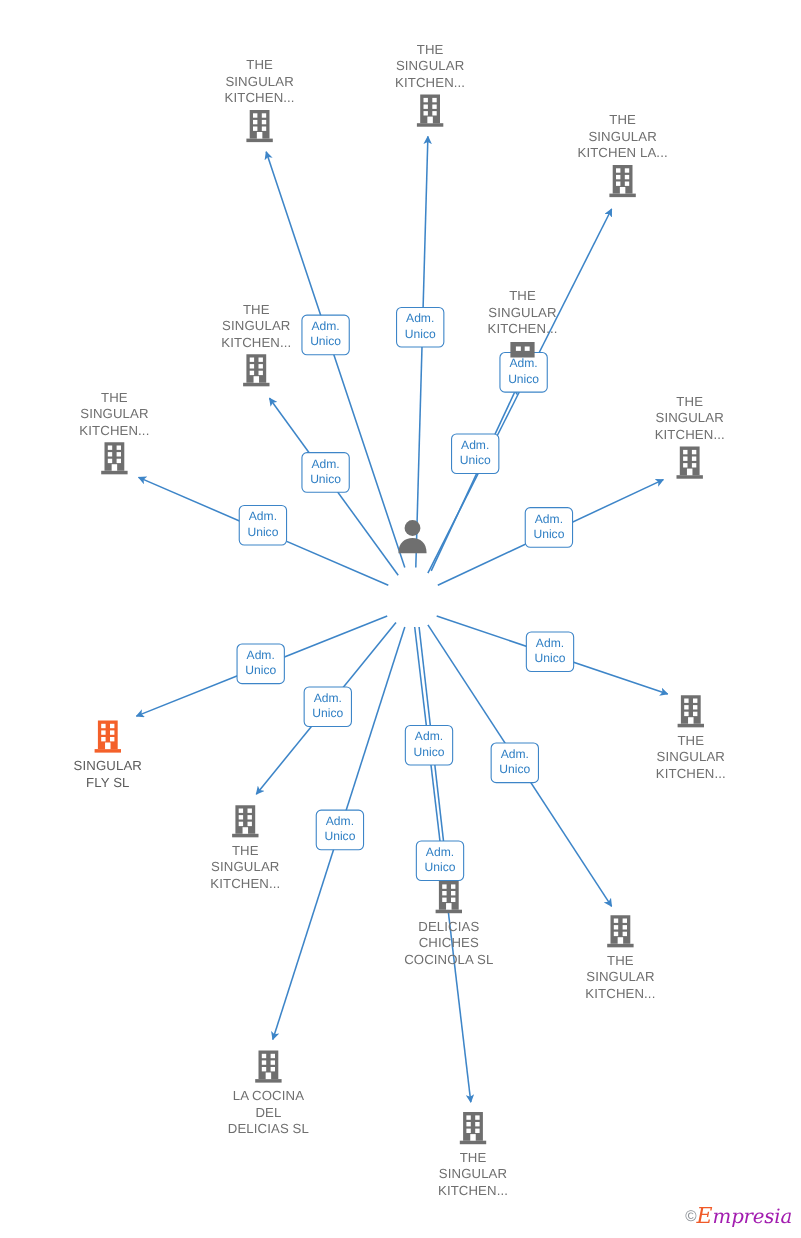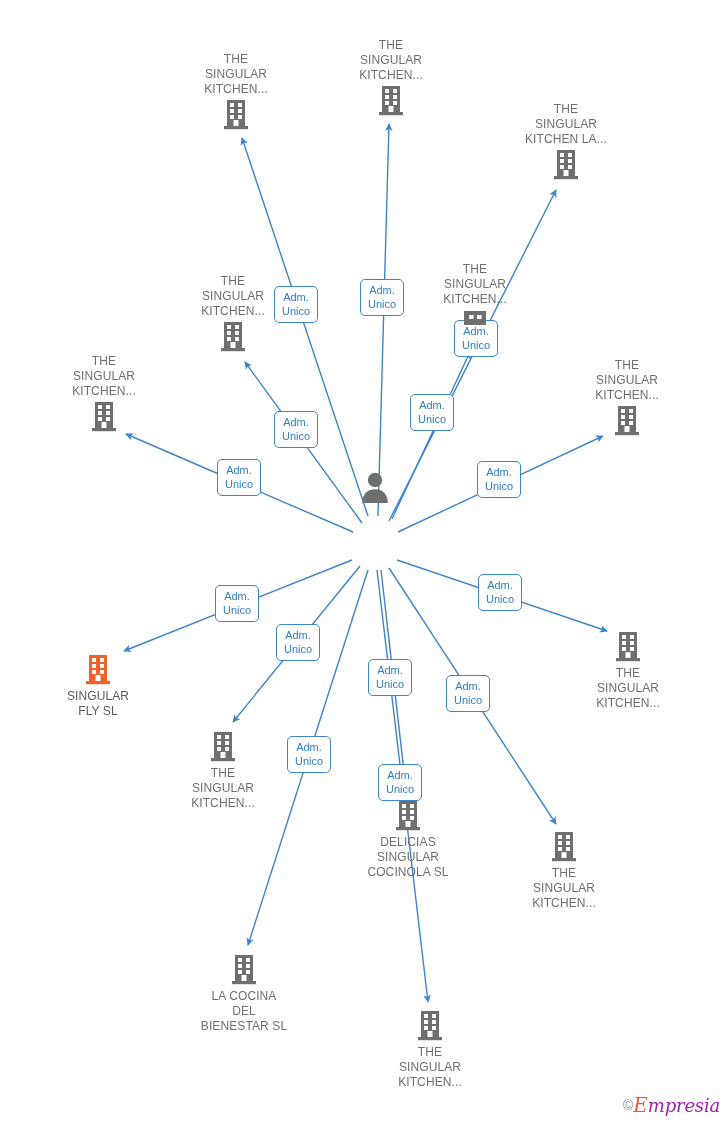--- a/index.html
+++ b/index.html
@@ -317,21 +317,21 @@
             <rect x="3" y="27" width="24" height="3.2" fill="#6f6f6f"></rect>
             <rect x="9" y="4" width="4" height="4" fill="#ffffff"></rect>
             <rect x="17" y="4" width="4" height="4" fill="#ffffff"></rect>
             <rect x="9" y="10" width="4" height="4" fill="#ffffff"></rect>
             <rect x="17" y="10" width="4" height="4" fill="#ffffff"></rect>
             <rect x="9" y="16" width="4" height="4" fill="#ffffff"></rect>
             <rect x="17" y="16" width="4" height="4" fill="#ffffff"></rect>
             <rect x="12.5" y="21" width="5" height="6" fill="#ffffff"></rect>
           </svg></span>
         <span class="node-label">DELICIAS
-SINGULAR
+CHICHES
 COCINOLA SL</span>
       </div>
       <div class="node label-below" style="left: 628px; top: 631px;">
         <span class="node-icon"><svg width="30" height="32" viewBox="0 0 30 32">
             <path d="M6 1 h18 v26 h-18 z" fill="#6f6f6f"></path>
             <rect x="3" y="27" width="24" height="3.2" fill="#6f6f6f"></rect>
             <rect x="9" y="4" width="4" height="4" fill="#ffffff"></rect>
             <rect x="17" y="4" width="4" height="4" fill="#ffffff"></rect>
             <rect x="9" y="10" width="4" height="4" fill="#ffffff"></rect>
             <rect x="17" y="10" width="4" height="4" fill="#ffffff"></rect>
@@ -366,21 +366,21 @@
             <rect x="9" y="4" width="4" height="4" fill="#ffffff"></rect>
             <rect x="17" y="4" width="4" height="4" fill="#ffffff"></rect>
             <rect x="9" y="10" width="4" height="4" fill="#ffffff"></rect>
             <rect x="17" y="10" width="4" height="4" fill="#ffffff"></rect>
             <rect x="9" y="16" width="4" height="4" fill="#ffffff"></rect>
             <rect x="17" y="16" width="4" height="4" fill="#ffffff"></rect>
             <rect x="12.5" y="21" width="5" height="6" fill="#ffffff"></rect>
           </svg></span>
         <span class="node-label">LA COCINA
 DEL
-BIENESTAR  SL</span>
+DELICIAS  SL</span>
       </div>
       <div class="node label-below" style="left: 430px; top: 1010px;">
         <span class="node-icon"><svg width="30" height="32" viewBox="0 0 30 32">
             <path d="M6 1 h18 v26 h-18 z" fill="#6f6f6f"></path>
             <rect x="3" y="27" width="24" height="3.2" fill="#6f6f6f"></rect>
             <rect x="9" y="4" width="4" height="4" fill="#ffffff"></rect>
             <rect x="17" y="4" width="4" height="4" fill="#ffffff"></rect>
             <rect x="9" y="10" width="4" height="4" fill="#ffffff"></rect>
             <rect x="17" y="10" width="4" height="4" fill="#ffffff"></rect>
             <rect x="9" y="16" width="4" height="4" fill="#ffffff"></rect>

